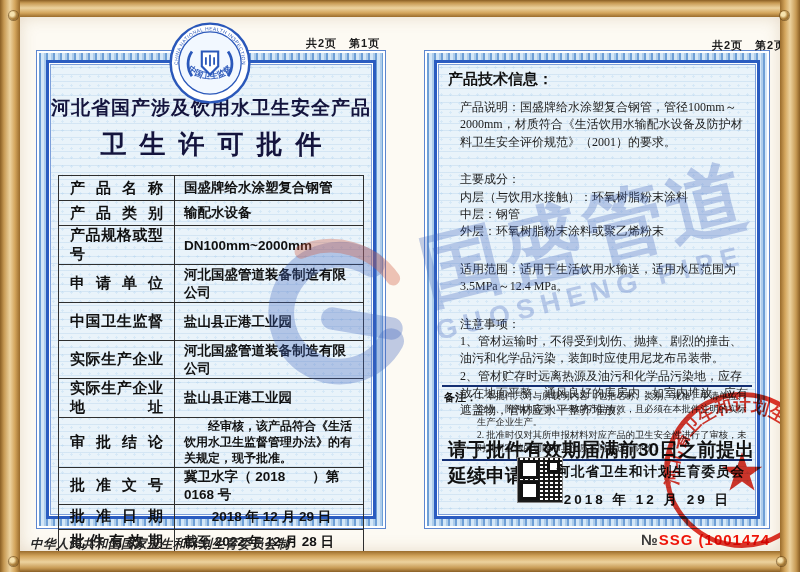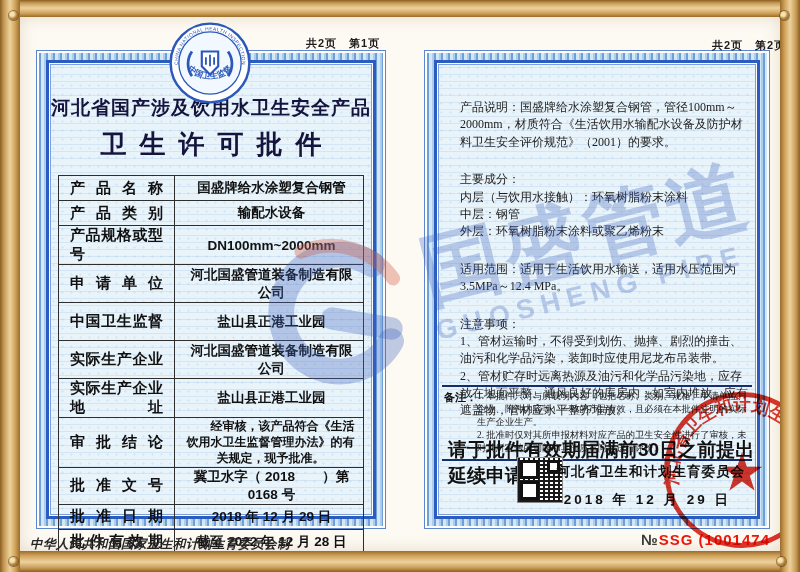--- a/index.html
+++ b/index.html
@@ -43,21 +43,21 @@
   .page1 { left:36px; top:50px; width:350px; height:479px; }
   .page2 { left:424px; top:50px; width:346px; height:479px; }
 
   .page-indicator { position:absolute; z-index:3; font-size:11px; font-weight:bold; color:#1c1c1c; letter-spacing:1px; }
   .ind1 { left:306px; top:36px; } .ind2 { left:712px; top:38px; }
 
   
   .p1-title1 { margin-top:32px; text-align:center; font-size:19px; font-weight:bold; color:#14143d; letter-spacing:1px; }
   .p1-title2 { margin-top:6px;  text-align:center; font-size:26px; font-weight:bold; color:#14143d; letter-spacing:13px; text-indent:13px; }
   .cert-table { width:306px; margin:13px auto 0; border-collapse:collapse; table-layout:fixed; }
-  .cert-table td { border:1.5px solid #2e2e2e; vertical-align:middle; background:rgba(255,255,255,.0);text-align:center; }
+  .cert-table td { border:1.5px solid #2e2e2e; vertical-align:middle; background:rgba(255,255,255,.0); }
   .cert-table .lbl { width:116px; padding:0 11px; font-size:15px; font-weight:bold; color:#111;
                      text-align:justify; text-align-last:justify; }
   .cert-table .val { padding:0 4px 0 9px; font-size:13.5px; font-weight:bold; color:#111; }
   tr.h-s { height:25px; } tr.h-t { height:38px;padding-left:11px; } tr.h-m { height:34px; }
   .val.small { font-size:12px; line-height:1.35; text-indent:2em; padding-right:6px; }
   .val.center { text-align:center; }
 
   
   .p2-head { position:absolute; left:11px; top:7px; font-size:15px; font-weight:bold; color:#111; }
   .p2-body { position:absolute; left:23px; top:36px; width:292px;
@@ -166,20 +166,21 @@
             </tr>
       </tbody>
         </table>
     </div>
   </div>
 </div>
 
 <div class="page page2">
   <div class="page-band">
     <div class="page-inner">
+      <div class="p2-head">产品技术信息：</div>
       <div class="p2-body">
         <div class="line">产品说明：国盛牌给水涂塑复合钢管，管径100mm～2000mm，材质符合《生活饮用水输配水设备及防护材料卫生安全评价规范》（2001）的要求。</div>
         <div class="line gap">主要成分：</div>
         <div class="line">内层（与饮用水接触）：环氧树脂粉末涂料</div>
         <div class="line">中层：钢管</div>
         <div class="line">外层：环氧树脂粉末涂料或聚乙烯粉末</div>
         <div class="line gap">适用范围：适用于生活饮用水输送，适用水压范围为3.5MPa～12.4 MPa。</div>
         <div class="line gap">注意事项：</div>
         <div class="line">1、管材运输时，不得受到划伤、抛摔、剧烈的撞击、油污和化学品污染，装卸时应使用尼龙布吊装带。</div>
         <div class="line">2、管材贮存时远离热源及油污和化学品污染地，应存放在地面平整、通风良好的库房内；如室内堆放，应有遮盖物，管材应水平整齐堆放。</div>

